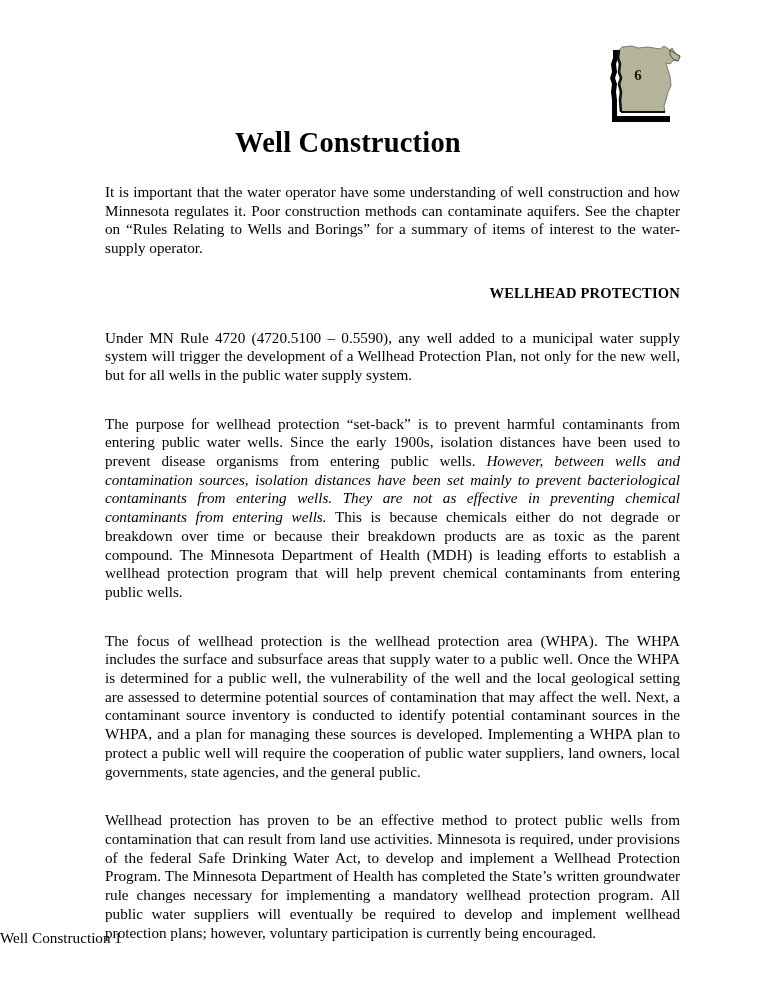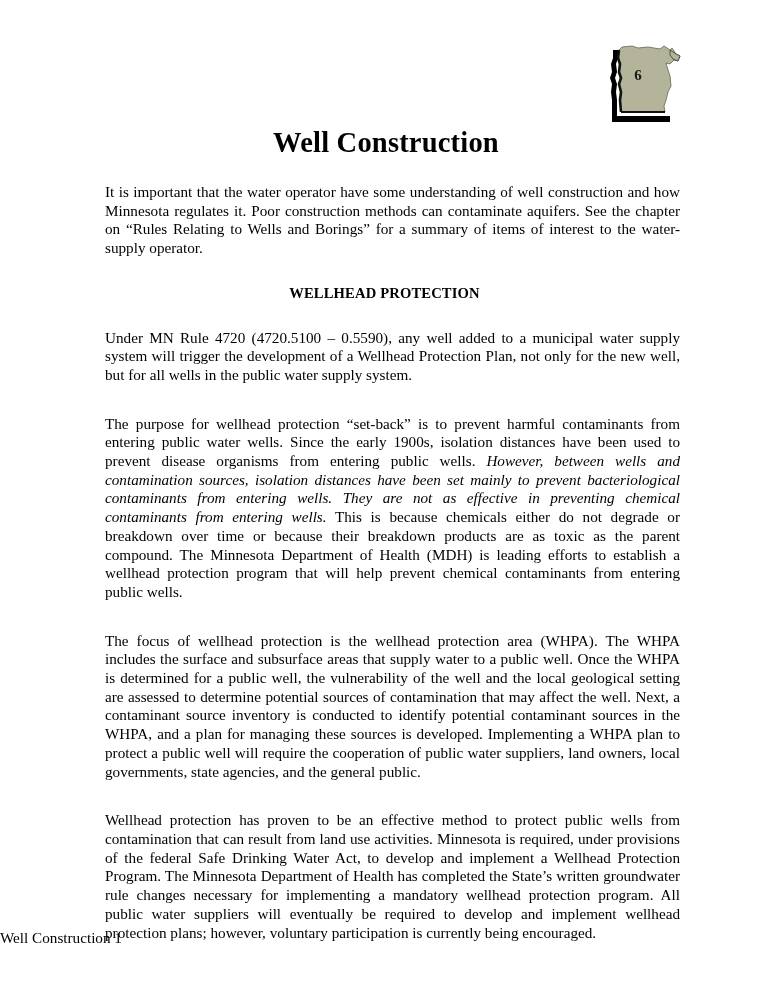--- a/index.html
+++ b/index.html
@@ -53,21 +53,20 @@
     position: absolute;
     top: 108px;
     left: 0;
     width: 696px;
     text-align: center;
     font-family: "Liberation Serif", "DejaVu Serif", serif;
     font-size: 28.5px;
     font-weight: bold;
     letter-spacing: 0.2px;
     color: #000000;
-    padding-left: 38px;
   }
 
   
   .content {
     position: absolute;
     top: 183px;
     left: 89px;
     width: 591px;
   }
 
@@ -81,21 +80,21 @@
     hyphens: none;
   }
   p.body-para:last-child { margin-bottom: 0; }
 
   .section-heading {
     margin: 0 0 17px 0;
     font-size: 14.6px;
     font-weight: bold;
     line-height: 18.7px;
     letter-spacing: 0.15px;
-    text-align: center;
+    text-align: right;
     color: #000000;
   }
 
   .gap-sm { height: 9px; }
   .gap-md { height: 13px; }
 
   em.italic-note {
     font-style: italic;
   }
 

